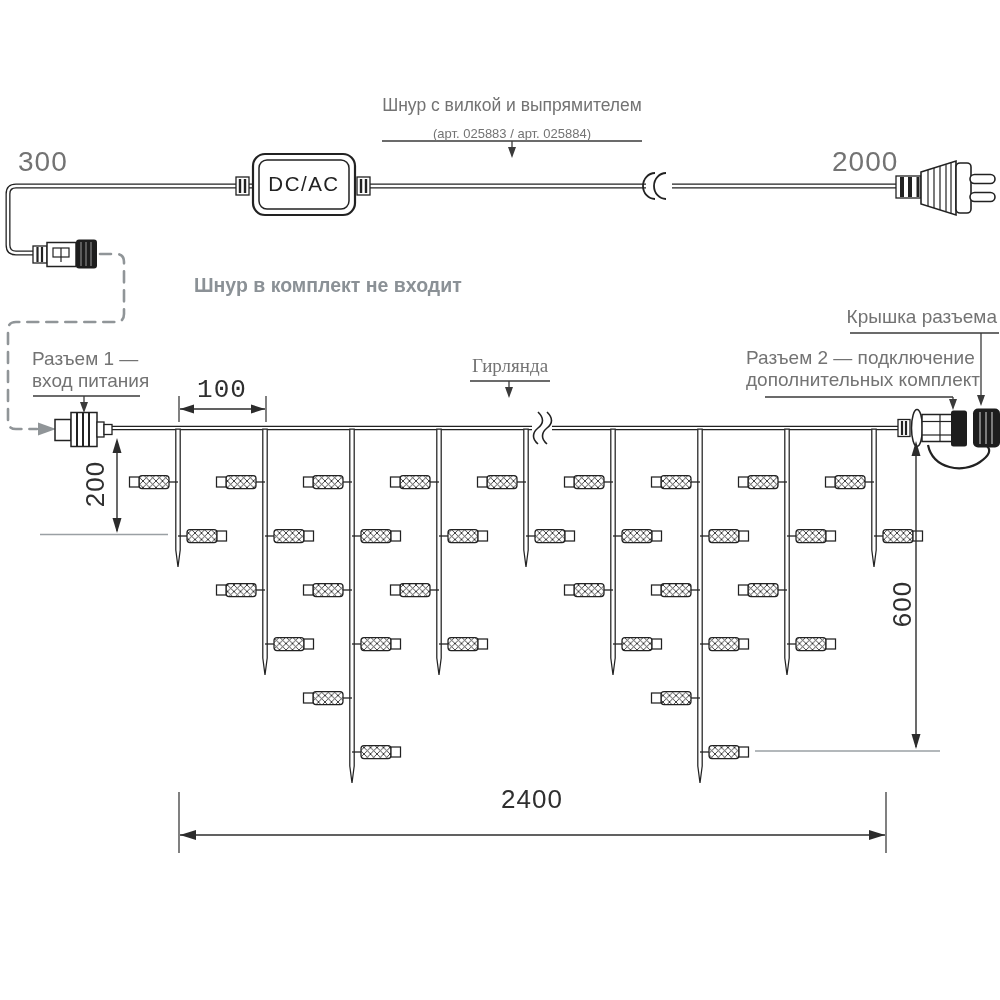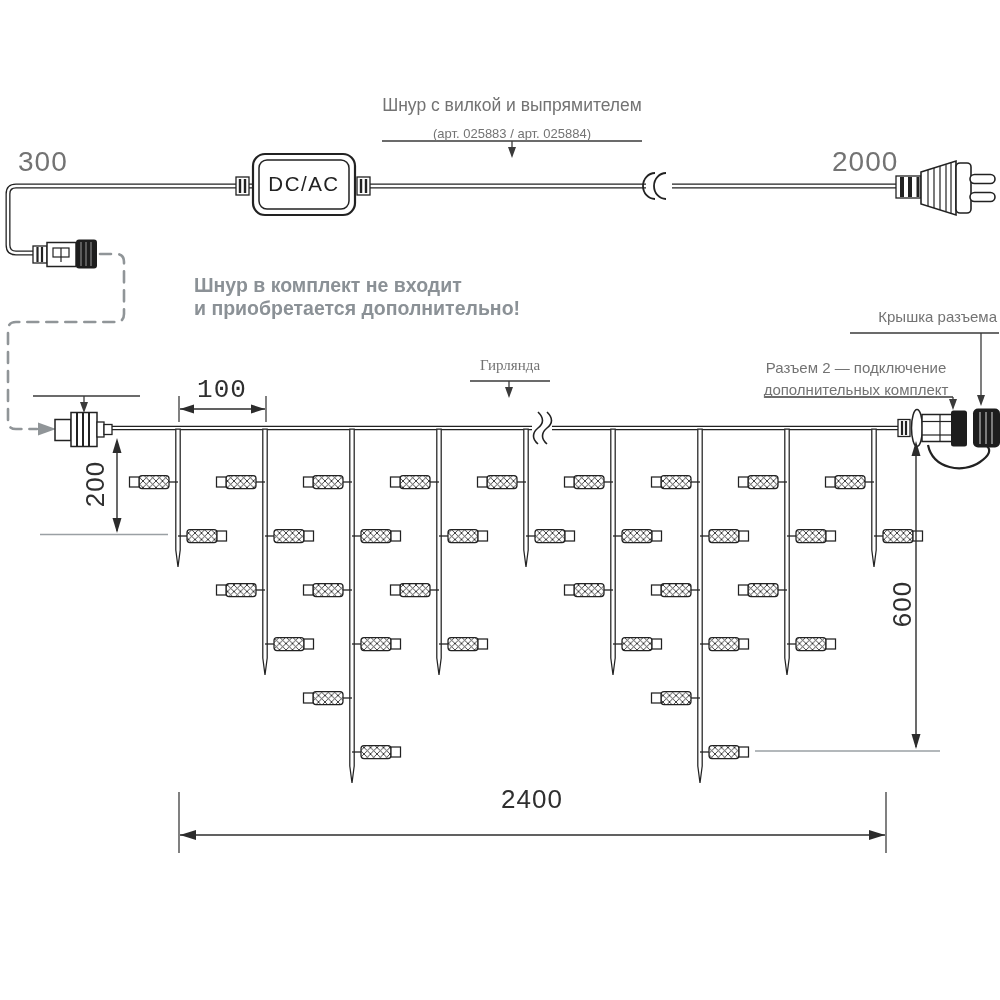--- a/index.html
+++ b/index.html
@@ -6,21 +6,21 @@
   #canvas{position:relative;width:1000px;height:1000px;background:#ffffff;overflow:hidden;
           font-family:"Liberation Sans","DejaVu Sans",sans-serif;color:#2b2b2b;}
   #diagram-svg{position:absolute;left:0;top:0;}
   .lbl{position:absolute;color:#737373;white-space:nowrap;}
   .lbl .ln{display:block;}
   .dim{font-size:26px;letter-spacing:1px;color:#2f2f2f;}
   .ctr{text-align:center;}
   .rgt{text-align:right;}
   .rot{transform:rotate(-90deg);transform-origin:center center;}
   .small-note{font-size:13px;}
-  .callout{font-size:15px;line-height:21.5px;}
+  .callout{font-size:19px;line-height:21.5px;}
   .muted{color:#8b9196;font-weight:bold;font-size:19.5px;line-height:23px;}
   .big{font-size:28px;letter-spacing:1px;}
   .dcac{font-size:20.5px;letter-spacing:1.5px;color:#222;}
 </style>
 </head>
 <body>
 
 <div id="canvas">
 
   <svg id="diagram-svg" width="1000" height="1000" viewBox="0 0 1000 1000">
@@ -434,27 +434,30 @@
 
   <div class="lbl ctr" style="left:332px;top:95px;width:360px;">
     <span class="ln" style="font-size:17.5px;">Шнур с вилкой и выпрямителем</span>
     <span class="ln small-note" style="margin-top:10px;">(арт. 025883 / арт. 025884)</span>
   </div>
 
   <div class="lbl ctr dcac" style="left:257px;top:172px;width:94px;">DC/AC</div>
 
   <div class="lbl muted" style="left:146px;top:274px;margin-left:48px;">
     <span class="ln">Шнур в комплект не входит</span>
-    <span class="ln">и приобретается дополнительно!</span>
   </div>
 
+  <div class="lbl callout" style="left:32px;top:348px;">
+    <span class="ln">Разъем 1 —</span>
+    <span class="ln">вход питания</span>
+  </div>
 
   <div class="lbl callout ctr" style="left:450px;top:355px;width:120px;font-family:Liberation Serif, serif;">Гирлянда</div>
 
-  <div class="lbl callout ctr" style="left:746px;top:347px;width:220px;margin-top:10px;">
+  <div class="lbl callout ctr" style="left:746px;top:347px;width:220px;">
     <span class="ln">Разъем 2 — подключение</span>
     <span class="ln">дополнительных комплект</span>
   </div>
 
   <div class="lbl callout rgt" style="left:845px;top:306px;width:152px;">Крышка разъема</div>
 
   <div class="lbl dim ctr" style="left:191px;top:375px;width:62px;font-family:Liberation Mono, monospace;">100</div>
   <div class="lbl dim ctr rot" style="left:54px;top:470px;width:80px;height:28px;">200</div>
   <div class="lbl dim ctr rot" style="left:861px;top:590px;width:80px;height:28px;">600</div>
   <div class="lbl dim ctr" style="left:477px;top:784px;width:110px;text-align:center;">2400</div>

